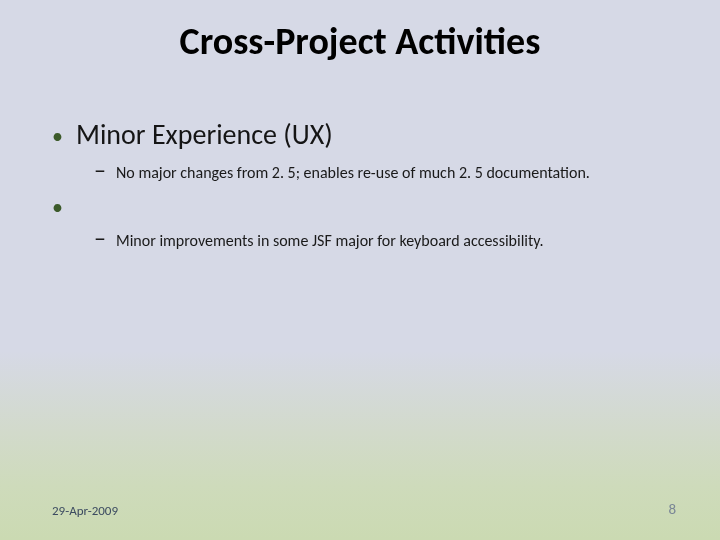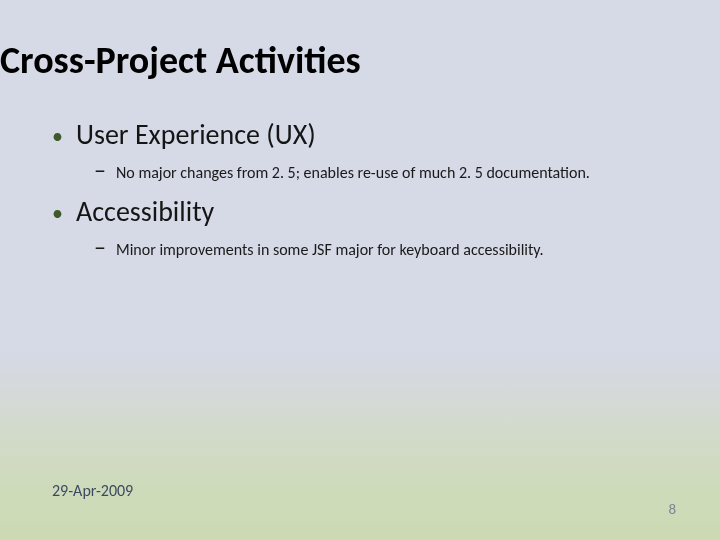--- a/index.html
+++ b/index.html
@@ -18,23 +18,24 @@
       #d6d9e6 65%,
       #d2dacb 80%,
       #cedbbb 90%,
       #cbdab2 100%);
     font-family: Calibri, "Segoe UI", Arial, sans-serif;
     color: #111;
     box-sizing: border-box;
   }
   .title {
     position: absolute;
-    top: 37px;
+    top: 18px;
     left: 0;
     right: 0;
+    text-align: center;
     font-weight: 700;
     font-size: 38px;
     letter-spacing: 0px;
     color: #000;
   }
   .content {
     position: absolute;
     top: 120px;
     left: 52px;
     right: 52px;
@@ -72,22 +73,22 @@
   }
   .sub-text {
     font-size: 16px;
     color: #1a1a1a;
     line-height: 1.2;
     max-width: 540px;
   }
   .footer-date {
     position: absolute;
     left: 52px;
-    bottom: 40px;
-    font-size: 16px;
+    bottom: 22px;
+    font-size: 13px;
     color: #3b4a60;
     margin-top: 12px;
   }
   .footer-page {
     position: absolute;
     right: 44px;
     bottom: 22px;
     font-size: 15px;
     color: #7a8696;
   }
@@ -96,30 +97,29 @@
 <body>
 
 <div class="slide">
 
   <div class="title">Cross-Project Activities</div>
 
   <div class="content">
 
     <div class="bullet-row">
       <div class="bullet-dot">•</div>
-      <div class="bullet-text">User Experience (UX)</div>
+      <div class="bullet-text">Minor Experience (UX)</div>
     </div>
     <div class="sub-row">
       <div class="sub-dash">–</div>
       <div class="sub-text">No major changes from 2. 5; enables re-use of much 2. 5 documentation.</div>
     </div>
 
     <div class="bullet-row" style="margin-top:14px;">
       <div class="bullet-dot">•</div>
-      <div class="bullet-text">Accessibility</div>
     </div>
     <div class="sub-row">
       <div class="sub-dash">–</div>
       <div class="sub-text">Minor improvements in some JSF major for keyboard accessibility.</div>
     </div>
 
   </div>
 
   <div class="footer-date">29-Apr-2009</div>
   <div class="footer-page">8</div>

